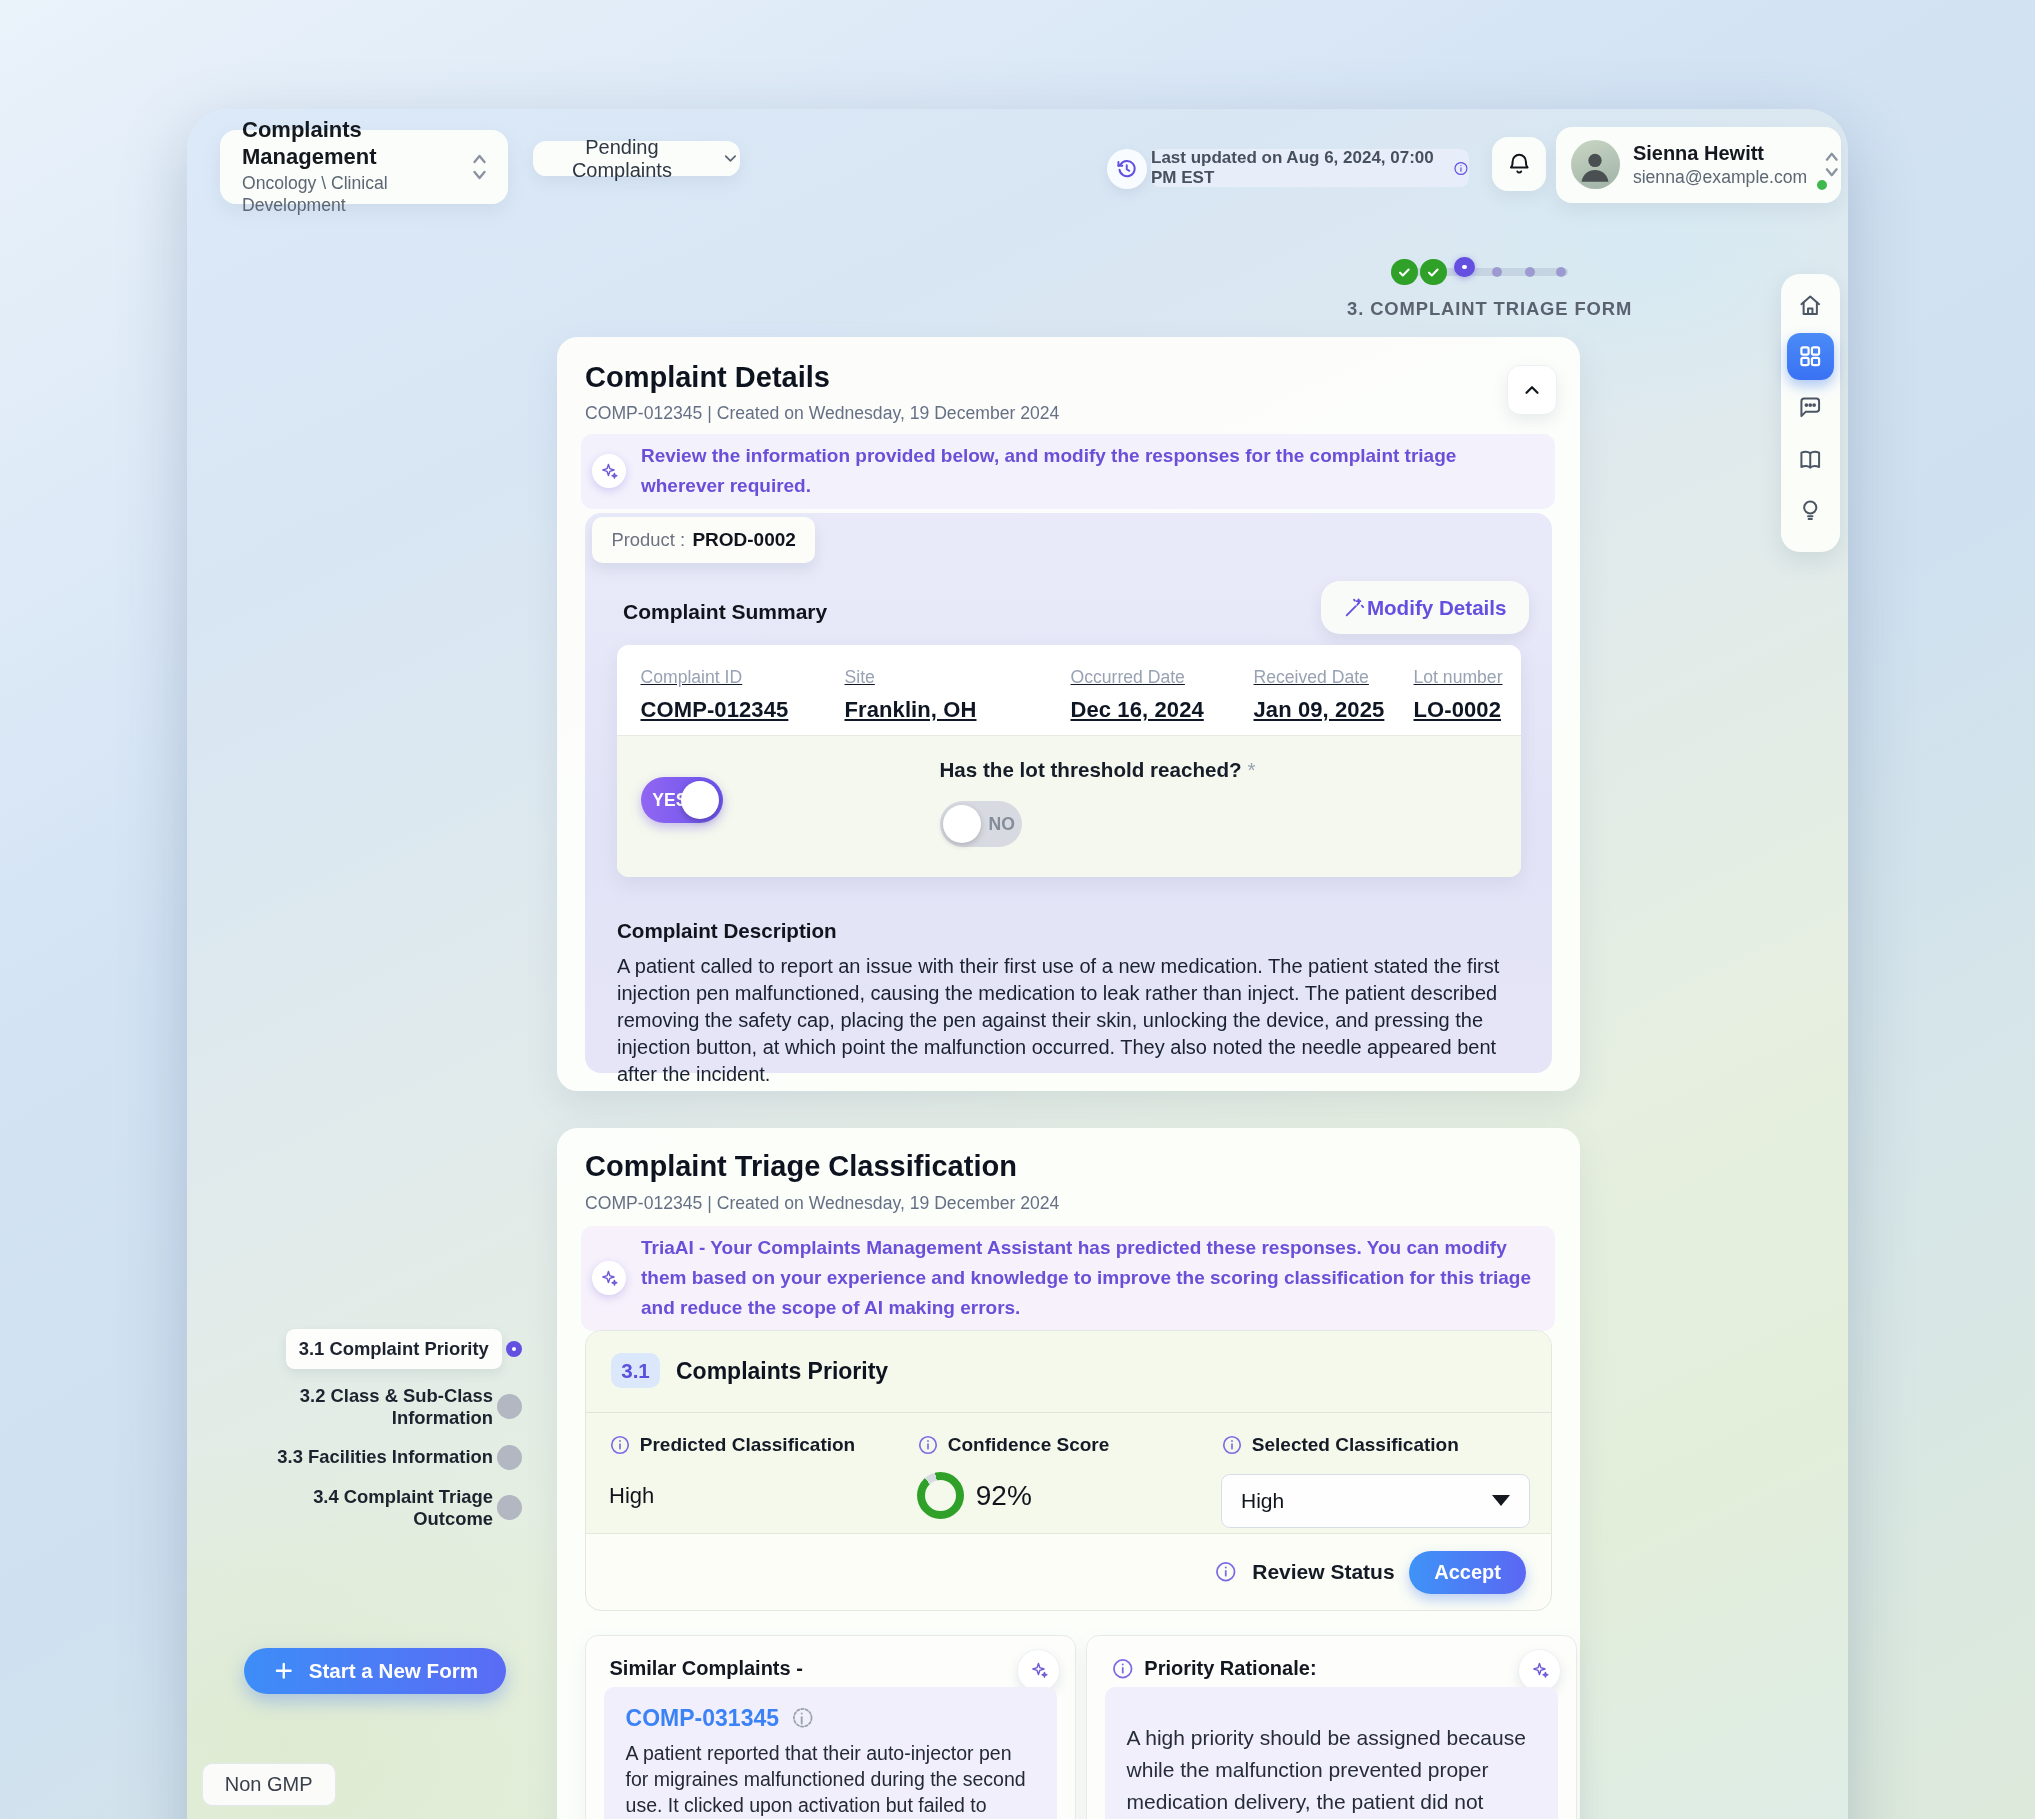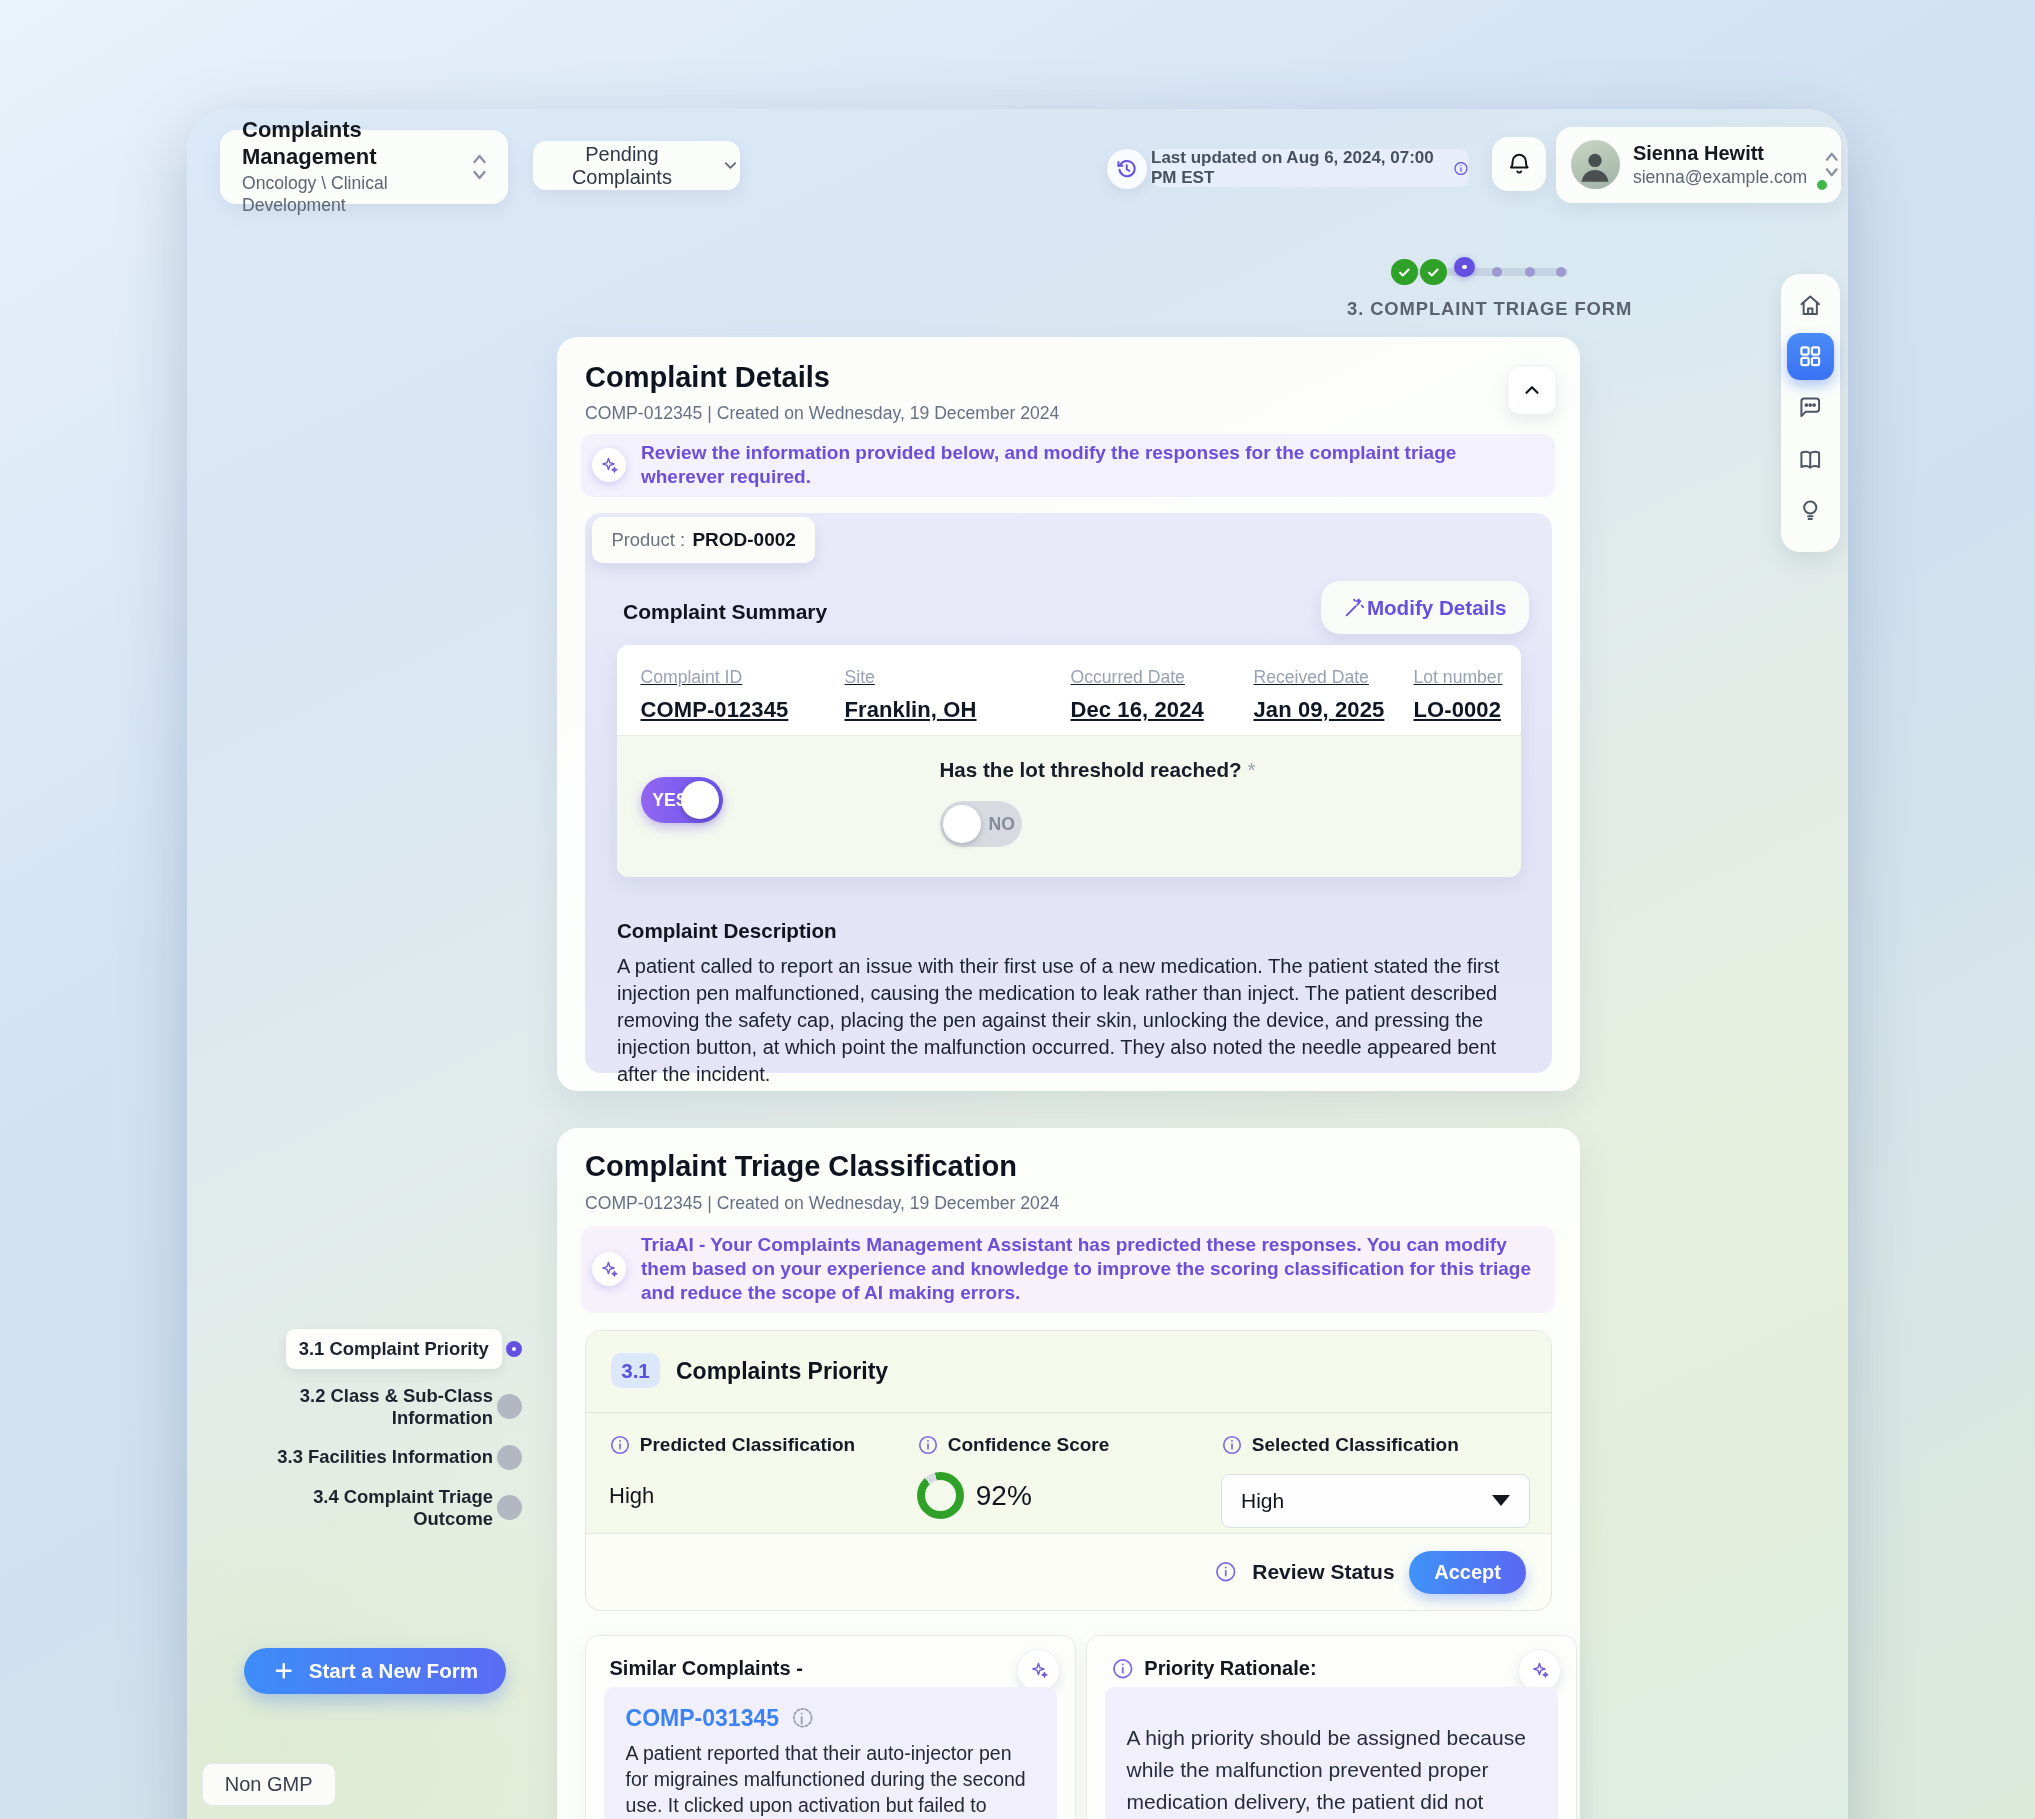--- a/index.html
+++ b/index.html
@@ -21,21 +21,21 @@
     background:radial-gradient(441px 294px at 88% 8%, rgba(210,235,245,.55), transparent 60%),
                radial-gradient(662px 515px at 6% 92%, rgba(214,231,196,.5), transparent 60%);
     pointer-events:none;}
   
   .hdr-card{position:absolute;left:33px;top:20.6px;width:288px;height:74px;background:rgba(252,254,250,.95);
     border-radius:16px;box-shadow:0 7.4px 17.6px rgba(90,110,140,.10);display:flex;align-items:center;padding:0 16px 0 22px;}
   .hdr-title{font-size:22px;font-weight:700;color:#14181f;line-height:26.5px;}
   .hdr-sub{font-size:17.6px;color:#5d6673;line-height:22px;margin-top:1.5px;}
   .hdr-card svg{margin-left:auto;}
   .pill{background:rgba(252,254,250,.95);border-radius:13.2px;box-shadow:0 5.9px 14.7px rgba(90,110,140,.10);}
-  .pending-pill{position:absolute;left:346px;top:32px;width:207px;height:49px;display:flex;align-items:center;
+  .pending-pill{position:absolute;left:346px;top:32px;width:207px;height:35px;display:flex;align-items:center;
     justify-content:center;gap:10.3px;font-size:20px;color:#2f3744;border:none;cursor:pointer;font-family:inherit;}
   .icon-circle{position:absolute;left:920px;top:40px;width:40px;height:40px;border-radius:50%;
     background:rgba(250,252,255,.95);border:none;display:flex;align-items:center;justify-content:center;
     box-shadow:0 4.4px 11.8px rgba(90,110,140,.12);cursor:pointer;}
   .upd-pill{position:absolute;left:964px;top:40px;width:318px;height:38px;border-radius:8.8px;
     background:rgba(233,238,250,.85);display:flex;align-items:center;justify-content:center;gap:8.8px;
     font-size:17px;color:#47505e;font-weight:700;}
   .bell-btn{position:absolute;left:1305px;top:28px;width:54px;height:54px;border-radius:16px;border:none;
     background:rgba(252,254,250,.95);box-shadow:0 5.9px 14.7px rgba(90,110,140,.10);display:flex;align-items:center;justify-content:center;cursor:pointer;}
   .user-card{position:absolute;left:1369px;top:17.6px;width:285px;height:76px;border-radius:16px;
@@ -67,21 +67,21 @@
   .details-card{left:370px;top:228px;width:1023px;height:754px;}
   .triage-card{left:370px;top:1019px;width:1023px;height:845px;}
   .card-title{position:absolute;left:28px;font-size:29px;font-weight:700;color:#0e1320;}
   .card-sub{position:absolute;left:28px;font-size:17.6px;color:#667085;}
   .collapse-btn{position:absolute;left:950px;top:28px;width:50px;height:50px;border-radius:13.2px;border:0.7px solid #eef0f2;
     background:#fff;box-shadow:0 5.9px 14.7px rgba(90,110,140,.12);display:flex;align-items:center;justify-content:center;cursor:pointer;}
   .ai-banner{position:absolute;left:23.5px;right:25px;border-radius:11.8px;background:rgba(240,239,252,.85);
     display:flex;align-items:center;gap:14.7px;padding:7.4px 11.8px;}
   .ai-chip{width:34px;height:34px;border-radius:50%;background:#fff;box-shadow:0 2.9px 8.8px rgba(110,90,220,.25);
     display:flex;align-items:center;justify-content:center;flex:0 0 auto;}
-  .ai-text{font-size:19px;font-weight:700;color:#6b4fd8;line-height:24px;}
+  .ai-text{font-size:19px;font-weight:700;color:#6b4fd8;line-height:30px;}
   
   .summary-panel{position:absolute;left:28px;top:176px;width:967px;height:560px;border-radius:16px;
     background:linear-gradient(180deg,#e9eaf9 0%,#e2e3f6 55%,#e5e5f7 100%);}
   .product-chip{position:absolute;left:7.4px;top:4.4px;height:46px;border-radius:10.3px;background:#fcfdf9;
     box-shadow:0 5.9px 13.2px rgba(90,110,140,.14);display:flex;align-items:center;gap:7.4px;padding:0 19px;}
   .product-chip .pl{font-size:18.4px;color:#6b7280;}
   .product-chip .pv{font-size:19px;font-weight:700;color:#10141c;}
   .summary-head{position:absolute;left:38px;top:87px;font-size:21px;font-weight:700;color:#10141c;}
   .modify-btn{position:absolute;right:23.5px;top:68px;height:53px;border-radius:19px;border:none;background:rgba(250,252,248,.95);
     box-shadow:0 5.9px 13.2px rgba(90,110,140,.12);display:flex;align-items:center;gap:2px;padding:0 22px;cursor:pointer;}

